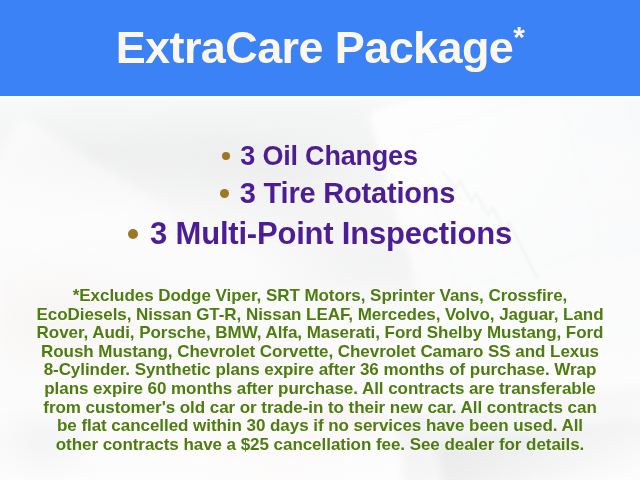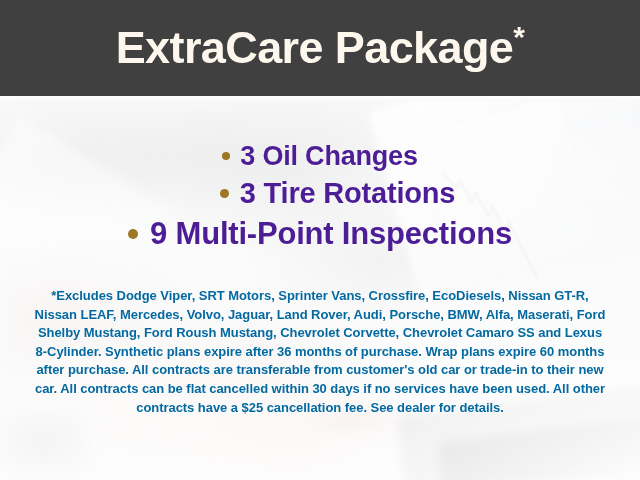--- a/index.html
+++ b/index.html
@@ -143,21 +143,21 @@
     background: linear-gradient(180deg, rgba(255,255,255,.62) 0%, rgba(255,255,255,.70) 40%, rgba(255,255,255,.66) 72%, rgba(255,255,255,.60) 100%);
     pointer-events: none;
   }
 
   
   #header-banner {
     position: absolute;
     left: 0; top: 0;
     width: 640px;
     height: 96px;
-    background: #404040;
+    background: #3b82f6;
     display: flex;
     align-items: center;
     justify-content: center;
     overflow: hidden;
   }
   #banner-title {
     color: #fdf7ee;
     font-size: 45px;
     font-weight: bold;
     letter-spacing: -0.6px;
@@ -207,22 +207,22 @@
   .benefit-2 .dot { width: 9px; height: 9px; margin-right: 11px; }
   .benefit-3 { font-size: 31px; line-height: 42px; }
   .benefit-3 .dot { width: 10px; height: 10px; margin-right: 12px; }
 
   
   #disclaimer {
     position: absolute;
     left: 34px; top: 287px;
     width: 572px;
     text-align: center;
-    color: #0369a1;
-    font-size: 13px;
+    color: #4d7c0f;
+    font-size: 17px;
     font-weight: bold;
     line-height: 18.6px;
     letter-spacing: -0.05px;
     text-shadow: 0 1px 1px rgba(255,255,255,.6);
   }
 </style>
 </head>
 <body>
 
 <div id="stage">
@@ -258,19 +258,19 @@
   <div id="banner-seam"></div>
 
   <div id="benefits-list">
     <div class="benefit-line benefit-1">
       <span class="dot"></span><span>3 Oil Changes</span>
     </div>
     <div class="benefit-line benefit-2">
       <span class="dot"></span><span>3 Tire Rotations</span>
     </div>
     <div class="benefit-line benefit-3">
-      <span class="dot"></span><span>9 Multi-Point Inspections</span>
+      <span class="dot"></span><span>3 Multi-Point Inspections</span>
     </div>
   </div>
 
   <div id="disclaimer">*Excludes Dodge Viper, SRT Motors, Sprinter Vans, Crossfire, EcoDiesels, Nissan GT-R, Nissan LEAF, Mercedes, Volvo, Jaguar, Land Rover, Audi, Porsche, BMW, Alfa, Maserati, Ford Shelby Mustang, Ford Roush Mustang, Chevrolet Corvette, Chevrolet Camaro SS and Lexus 8-Cylinder. Synthetic plans expire after 36 months of purchase. Wrap plans expire 60 months after purchase. All contracts are transferable from customer's old car or trade-in to their new car. All contracts can be flat cancelled within 30 days if no services have been used. All other contracts have a $25 cancellation fee. See dealer for details.</div>
 
 </div>
 
 </body></html>

